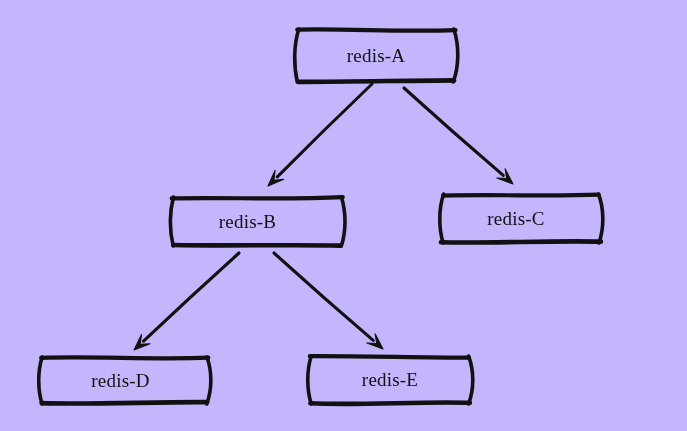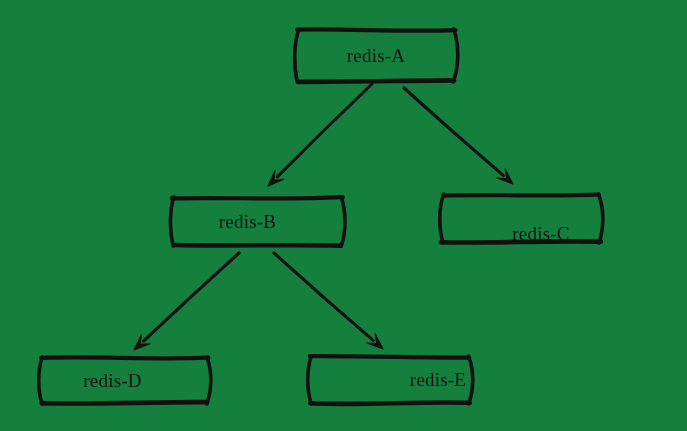--- a/index.html
+++ b/index.html
@@ -4,21 +4,21 @@
 <style>
   html, body {
     margin: 0;
     padding: 0;
     background: #ffffff;
   }
   #canvas {
     position: relative;
     width: 687px;
     height: 431px;
-    background: #15803d;
+    background: #c4b5fd;
     overflow: hidden;
     font-family: "Liberation Serif", "DejaVu Serif", serif;
   }
   #diagram-svg {
     position: absolute;
     top: 0;
     left: 0;
     width: 687px;
     height: 431px;
   }
@@ -89,18 +89,18 @@
           <path d="M 310.3116054534912 403.2351379394531 C 358 405.66442184448243 422 401.0973831176758 469.94129753112793 402.7870330810547" fill="none" stroke="#111111" stroke-width="4.6" stroke-linecap="round"></path>
           <path d="M 311.2105438232422 356 C 306.6 370.8 306.6 389.2 311.28834838867186 404" fill="none" stroke="#111111" stroke-width="3.6" stroke-linecap="round"></path>
           <path d="M 468.5706085205078 356 C 474.2 370.8 474.2 389.2 468.50727543830874 404" fill="none" stroke="#111111" stroke-width="3.6" stroke-linecap="round"></path>
         </g>
       </g>
   </svg>
 
   <div id="labels-layer">
       <div class="node-label" style="left: 297px; top: 30px; width: 158px; height: 51px;">redis-A</div>
       <div class="node-label" style="left: 173px; top: 198px; width: 149px; height: 47px;">redis-B</div>
-      <div class="node-label" style="left: 442px; top: 210px; width: 148px; height: 47px; margin-left: 25px;">redis-C</div>
-      <div class="node-label" style="left: 29px; top: 358px; width: 167px; height: 45px;">redis-D</div>
-      <div class="node-label" style="left: 310px; top: 357px; width: 160px; height: 46px; padding-left: 48px;">redis-E</div>
+      <div class="node-label" style="left: 442px; top: 195px; width: 148px; height: 47px;">redis-C</div>
+      <div class="node-label" style="left: 37px; top: 358px; width: 167px; height: 45px;">redis-D</div>
+      <div class="node-label" style="left: 310px; top: 357px; width: 160px; height: 46px;">redis-E</div>
     </div>
 
 </div>
 
 </body></html>

